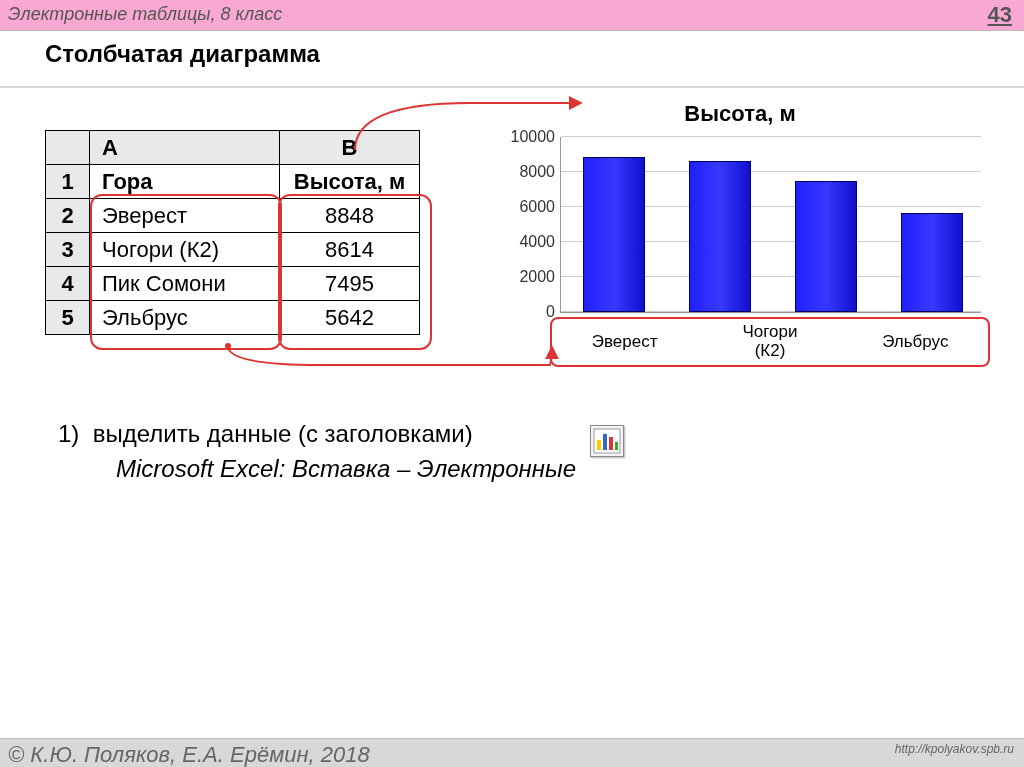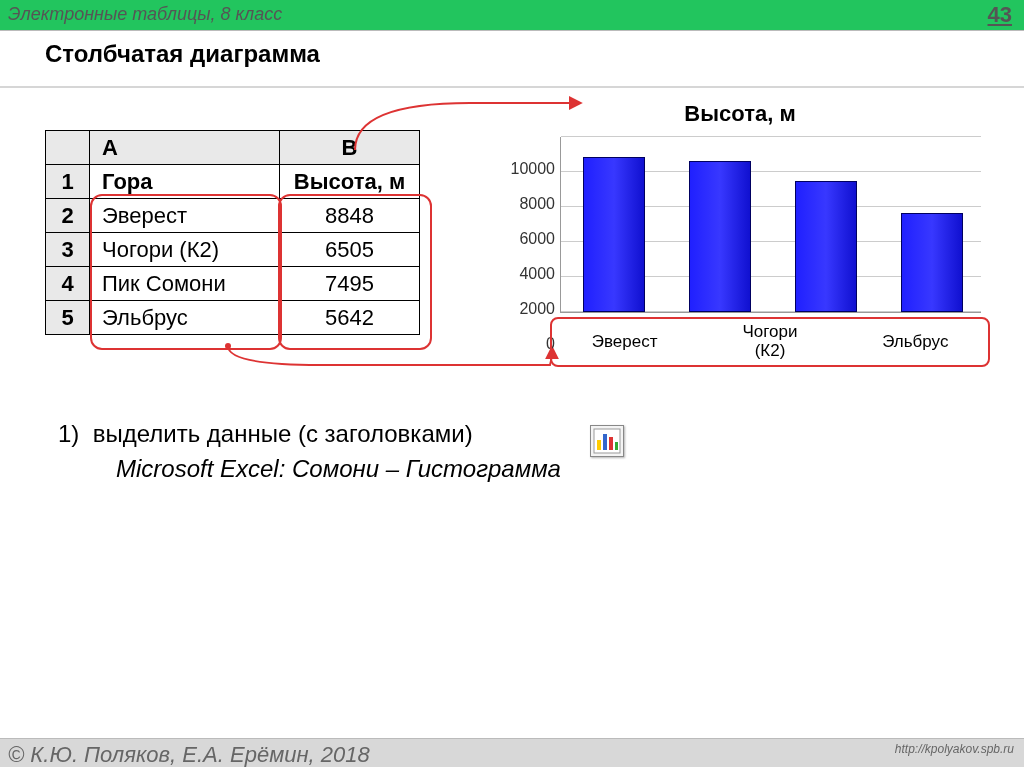--- a/index.html
+++ b/index.html
@@ -8,21 +8,21 @@
     width: 1024px;
     height: 767px;
     font-family: Arial, Helvetica, sans-serif;
     background: #ffffff;
     color: #000;
     overflow: hidden;
   }
   .header {
     position: relative;
     height: 30px;
-    background: #22c55e;
+    background: #f9a8d4;
     border-bottom: 1px solid #bbb;
   }
   .header .subject {
     position: absolute;
     left: 8px;
     top: 4px;
     font-style: italic;
     font-size: 18px;
     color: #555;
   }
@@ -133,21 +133,20 @@
   }
   .ytick {
     position: absolute;
     right: 100%;
     width: 60px;
     margin-right: 6px;
     text-align: right;
     font-size: 16px;
     color: #333;
     transform: translateY(-50%);
-    margin-top: 32px;
   }
   .bar {
     position: absolute;
     bottom: 0;
     width: 62px;
     background: linear-gradient(to right, #2020ff 0%, #3838ff 50%, #1010d0 100%);
     border: 1px solid #000060;
     box-sizing: border-box;
   }
   .xaxis-box {
@@ -249,21 +248,21 @@
     <td class="val" style="font-weight:bold">Высота, м</td>
   </tr>
   <tr>
     <td class="rowhdr">2</td>
     <td class="name">Эверест</td>
     <td class="val">8848</td>
   </tr>
   <tr>
     <td class="rowhdr">3</td>
     <td class="name">Чогори (К2)</td>
-    <td class="val">6505</td>
+    <td class="val">8614</td>
   </tr>
   <tr>
     <td class="rowhdr">4</td>
     <td class="name">Пик Сомони</td>
     <td class="val">7495</td>
   </tr>
   <tr>
     <td class="rowhdr">5</td>
     <td class="name">Эльбрус</td>
     <td class="val">5642</td>
@@ -330,21 +329,21 @@
     <div class="xlabel" style="white-space:pre-line">Эльбрус</div>
   </div>
 </div>
 
 <div class="steps">
   <div>
     <span>1)</span>&nbsp;
     <span>выделить данные (с заголовками)</span>
   </div>
   <div style="padding-left:58px">
-    <span class="ital">Microsoft Excel</span><span class="ital">: Сомони – Гистограмма</span>
+    <span class="ital">Microsoft Excel</span><span class="ital">: Вставка – Электронные</span>
   </div>
 </div>
 
 <div class="chart-icon">
   <svg width="32" height="30">
     <rect x="3" y="3" width="26" height="24" fill="#fff" stroke="#999"></rect>
     <rect x="6" y="14" width="4" height="10" fill="#ffcc00"></rect>
     <rect x="12" y="8" width="4" height="16" fill="#3366cc"></rect>
     <rect x="18" y="11" width="4" height="13" fill="#dd3333"></rect>
     <rect x="24" y="16" width="3" height="8" fill="#33aa33"></rect>

